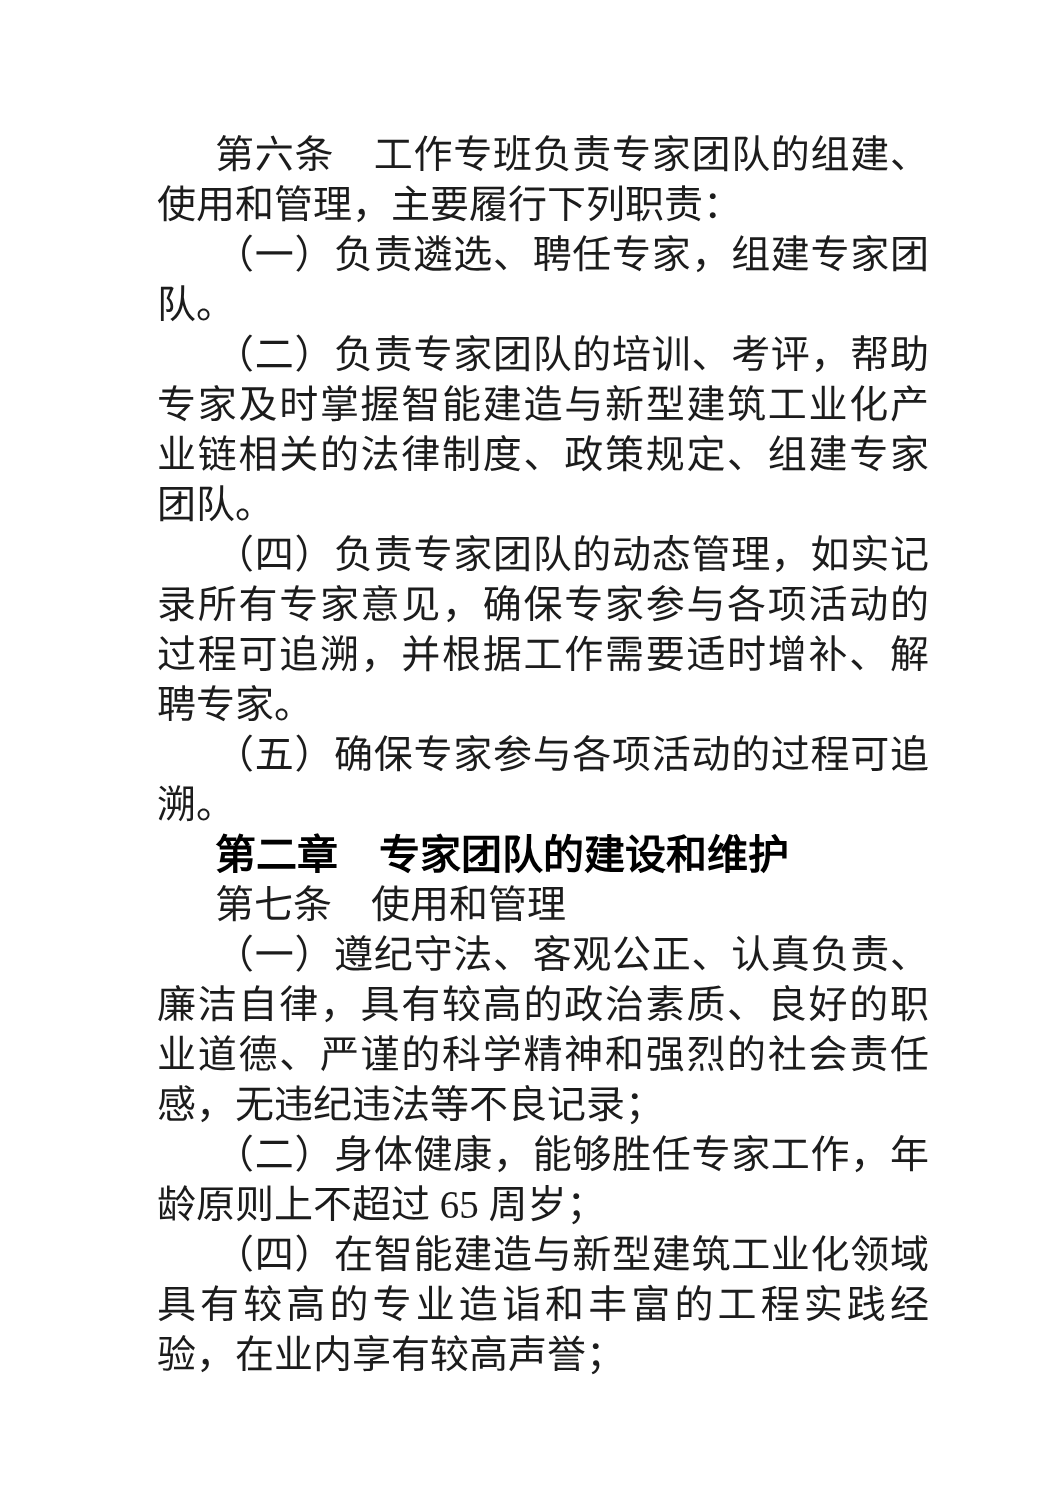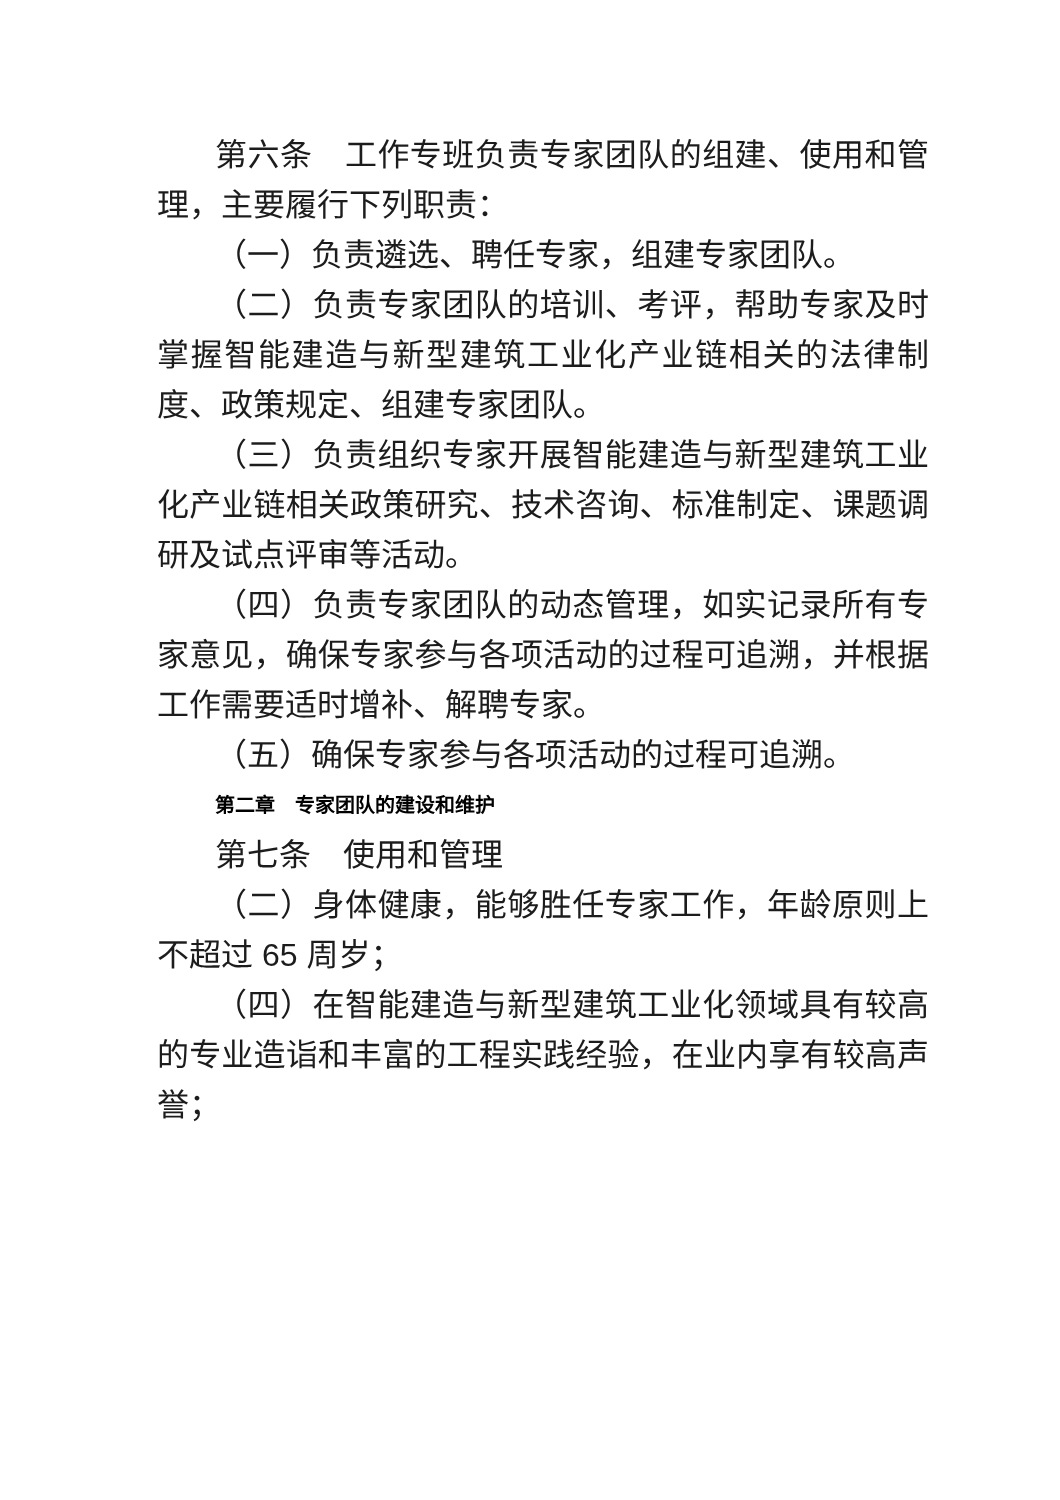--- a/index.html
+++ b/index.html
@@ -18,46 +18,46 @@
     position: absolute;
     left: 157px;
     top: 130px;
     width: 772px;
   }
   .content p {
     margin: 0;
     padding: 0;
   }
   p.body {
-    font-family: Liberation Sans, sans-serif;
-    font-size: 32px;
+    font-family: Liberation Serif, serif;
+    font-size: 39px;
     line-height: 50px;
     color: #1c1c1c;
     text-align: justify;
     text-indent: 58px;
   }
   p.heading {
     font-family: "Liberation Sans", "DejaVu Sans", sans-serif;
     font-weight: 700;
-    font-size: 20px;
+    font-size: 41px;
     line-height: 50px;
     color: #000000;
     text-align: left;
     text-indent: 58px;
   }
 </style>
 </head>
 <body>
 
 <div class="page">
   <div class="content">
     <p class="body">第六条　工作专班负责专家团队的组建、使用和管理，主要履行下列职责：</p>
     <p class="body">（一）负责遴选、聘任专家，组建专家团队。</p>
     <p class="body">（二）负责专家团队的培训、考评，帮助专家及时掌握智能建造与新型建筑工业化产业链相关的法律制度、政策规定、组建专家团队。</p>
-    <p class="body">（三）负责组织专家开展智能建造与新型建筑工业化产业链相关政策研究、技术咨询、标准制定、课题调研及试点评审等活动。</p>
     <p class="body">（四）负责专家团队的动态管理，如实记录所有专家意见，确保专家参与各项活动的过程可追溯，并根据工作需要适时增补、解聘专家。</p>
     <p class="body">（五）确保专家参与各项活动的过程可追溯。</p>
     <p class="heading">第二章　专家团队的建设和维护</p>
     <p class="body">第七条　使用和管理</p>
+    <p class="body">（一）遵纪守法、客观公正、认真负责、廉洁自律，具有较高的政治素质、良好的职业道德、严谨的科学精神和强烈的社会责任感，无违纪违法等不良记录；</p>
     <p class="body">（二）身体健康，能够胜任专家工作，年龄原则上不超过 65 周岁；</p>
     <p class="body">（四）在智能建造与新型建筑工业化领域具有较高的专业造诣和丰富的工程实践经验，在业内享有较高声誉；</p>
   </div>
 </div>
 
 </body></html>

